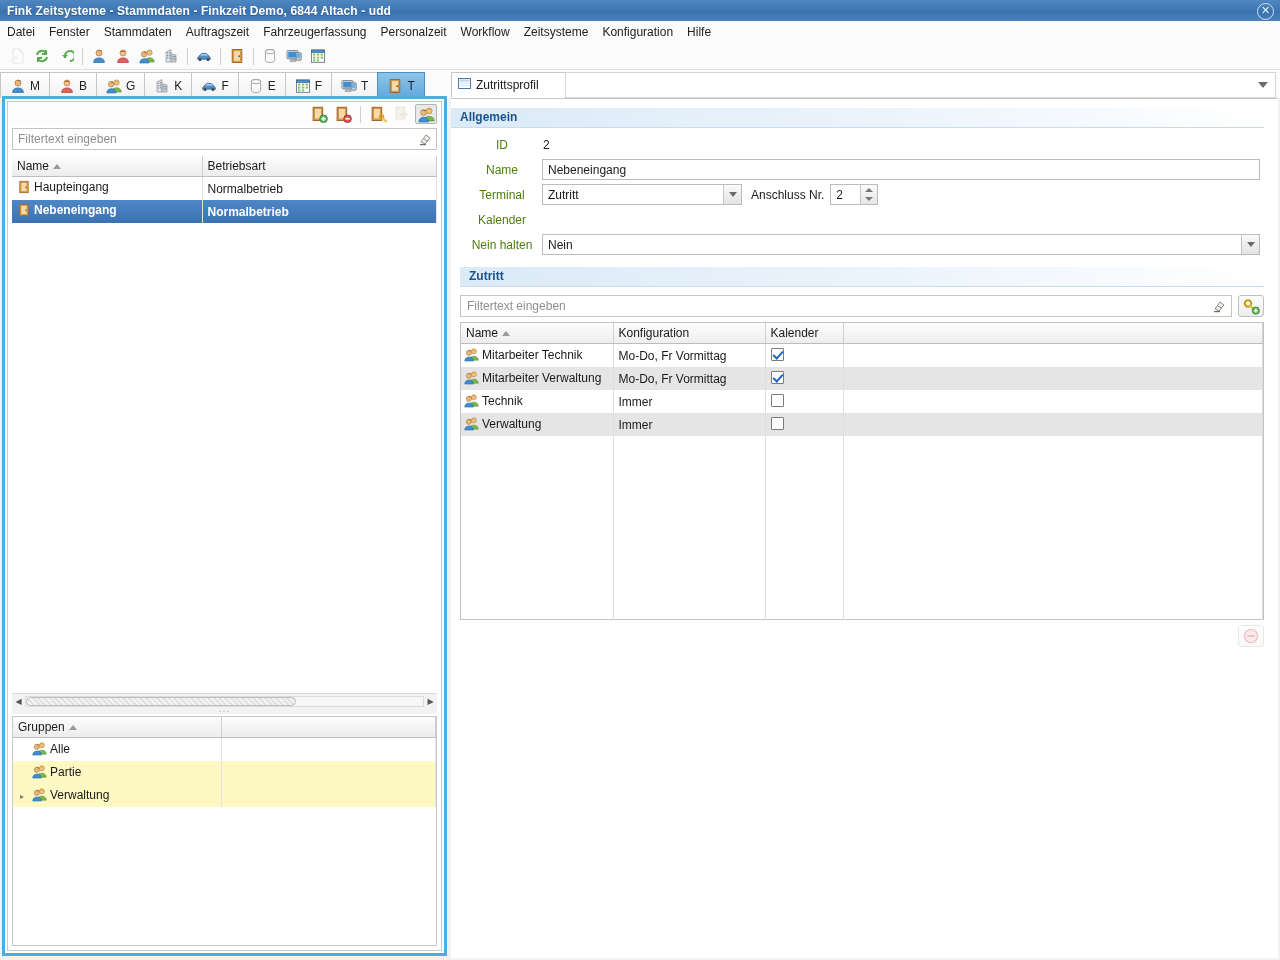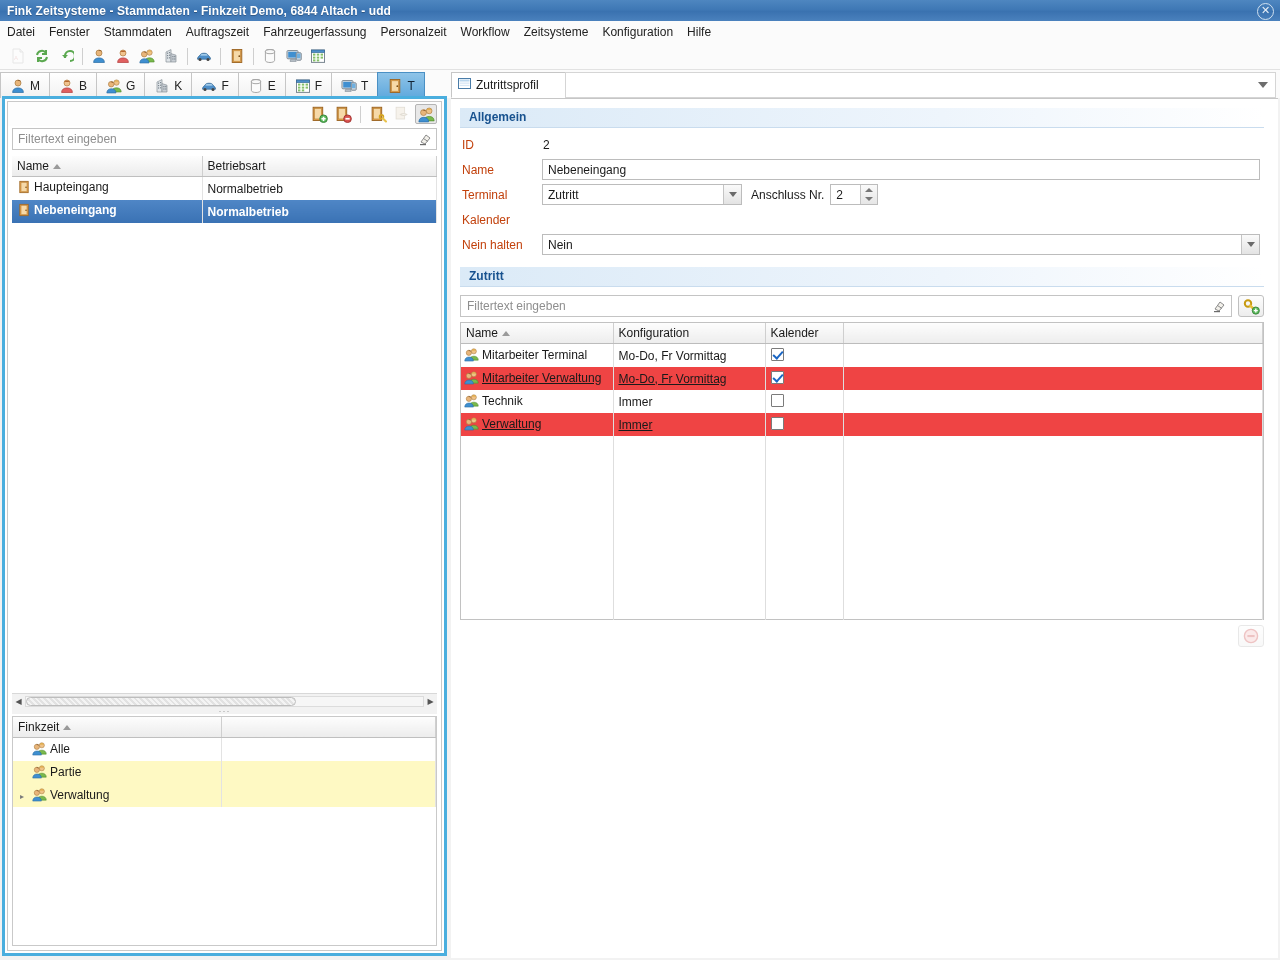--- a/index.html
+++ b/index.html
@@ -151,21 +151,21 @@
   .propbody{position:absolute;left:0;top:28px;right:0;bottom:0;background:#fff;border-top:1px solid #c6c6c6;}
 
   .sectionhead{
     height:19px;line-height:19px;
     background:linear-gradient(to right,#dbeaf7,#eef5fc 60%,#ffffff);
     color:#18528f;font-weight:bold;font-size:12px;padding-left:9px;
     border-bottom:1px solid #c9dcee;
   }
 
   .formrow{display:flex;align-items:center;height:25px;}
-  .formlabel{width:80px;padding-left:11px;font-size:12px;color:#c2410c;}
+  .formlabel{width:80px;padding-left:11px;font-size:12px;color:#4d7c0f;text-align:center;}
   .fld{
     height:21px;box-sizing:border-box;border:1px solid #bcbcbc;background:#fff;
     display:flex;align-items:center;font-size:12px;padding:0 5px;color:#1a1a1a;
   }
   .combo{display:flex;align-items:center;height:21px;box-sizing:border-box;border:1px solid #bcbcbc;background:#fff;}
   .combo .ctext{flex:1;padding:0 5px;font-size:12px;overflow:hidden;white-space:nowrap;}
   .combo .cbtn{
     width:17px;height:19px;display:flex;align-items:center;justify-content:center;
     background:linear-gradient(to bottom,#fafafa,#e3e3e3);border-left:1px solid #c4c4c4;cursor:pointer;
   }
@@ -191,21 +191,21 @@
   .iconbtn.disabled{opacity:.35;cursor:default;}
 
   .acctable{border:1px solid #c2c2c2;background:#fff;box-sizing:border-box;}
   .acctable table{border-collapse:collapse;width:100%;table-layout:fixed;font-size:12px;}
   .acctable th{
     height:20px;padding:0 5px;text-align:left;font-weight:normal;
     background:linear-gradient(to bottom,#fdfdfd,#ededed);
     border-right:1px solid #cfcfcf;border-bottom:1px solid #bcbcbc;white-space:nowrap;
   }
   .acctable td{height:23px;padding:0 5px;border-right:1px solid #dedede;white-space:nowrap;overflow:hidden;}
-  .acctable tr.alt td{background:#ef4444;text-decoration:underline;}
+  .acctable tr.alt td{background:#e5e5e5;}
   .cbx{width:13px;height:13px;border:1px solid #7b7b7b;background:#fff;display:inline-block;position:relative;box-sizing:border-box;border-radius:1px;cursor:pointer;}
   .cbx.on::after{
     content:"";position:absolute;left:3px;top:0px;width:4px;height:8px;
     border:solid #1a66c4;border-width:0 2px 2px 0;transform:rotate(42deg);
   }
   .cellicon{display:inline-block;vertical-align:-3px;margin-right:3px;}
 </style>
 </head>
 <body>
 
@@ -569,21 +569,21 @@
       </div>
 
       <div class="groupspanel">
         <table class="grid">
           <colgroup>
               <col style="width:208px">
               <col>
             </colgroup>
           <thead>
               <tr id="groups-head">
-                <th><span>Finkzeit</span><span class="sort-asc"></span></th>
+                <th><span>Gruppen</span><span class="sort-asc"></span></th>
                 <th><span></span></th>
               </tr>
             </thead>
           <tbody id="groups-body">
               <tr class="">
                 <td style="padding-left: 4px;"><span class="expander"></span><span class="cellicon" style="margin-left: 5px;"><svg width="15" height="15" viewBox="0 0 16 16">
                       <circle cx="10.5" cy="4.6" r="2.7" fill="#efc286" stroke="#a8793c" stroke-width=".6"></circle>
                       <path d="M8.2 3.6q2.3-2.4 4.6 0" fill="#e0a93c"></path>
                       <path d="M5.8 14c0-2.9 2.1-4.2 4.7-4.2s4.7 1.3 4.7 4.2z" fill="#79b94c" stroke="#4e8a2c" stroke-width=".6"></path>
                       <circle cx="5.2" cy="6.2" r="2.8" fill="#e8b57a" stroke="#a8793c" stroke-width=".6"></circle>
@@ -633,21 +633,21 @@
         </svg>
       </span>
       <span>Zutrittsprofil</span>
     </div>
     <div class="tabfill">
       <span class="chev-down"></span>
     </div>
 
     <div class="propbody">
 
-      <div class="sectionhead" style="margin-top:9px;margin-left:9px;margin-right:14px;">Allgemein</div>
+      <div class="sectionhead" style="margin-top:9px;margin-right:14px;">Allgemein</div>
 
       <div style="padding-top:4px;">
         <div class="formrow">
           <div class="formlabel">ID</div>
           <div class="idval">2</div>
         </div>
 
         <div class="formrow">
           <div class="formlabel">Name</div>
           <div class="fld" style="width:718px;">Nebeneingang</div>
@@ -734,21 +734,21 @@
               </thead>
             <tbody id="acc-body">
                 <tr class="">
                   <td style="padding-left: 3px;"><span class="cellicon"><svg width="15" height="15" viewBox="0 0 16 16">
                         <circle cx="10.5" cy="4.6" r="2.7" fill="#efc286" stroke="#a8793c" stroke-width=".6"></circle>
                         <path d="M8.2 3.6q2.3-2.4 4.6 0" fill="#e0a93c"></path>
                         <path d="M5.8 14c0-2.9 2.1-4.2 4.7-4.2s4.7 1.3 4.7 4.2z" fill="#79b94c" stroke="#4e8a2c" stroke-width=".6"></path>
                         <circle cx="5.2" cy="6.2" r="2.8" fill="#e8b57a" stroke="#a8793c" stroke-width=".6"></circle>
                         <path d="M4.2 4q2.3-1.5 3.3.9" fill="#8b5a2b"></path>
                         <path d="M0.8 15c0-3 2.1-4.3 4.6-4.3s4.6 1.3 4.6 4.3z" fill="#3f8fd0" stroke="#2a6ca3" stroke-width=".6"></path>
-                      </svg></span><span>Mitarbeiter Terminal</span></td>
+                      </svg></span><span>Mitarbeiter Technik</span></td>
                   <td>Mo-Do, Fr Vormittag</td>
                   <td><span class="cbx on"></span></td>
                   <td></td>
                 </tr>
                 <tr class="alt">
                   <td style="padding-left: 3px;"><span class="cellicon"><svg width="15" height="15" viewBox="0 0 16 16">
                         <circle cx="10.5" cy="4.6" r="2.7" fill="#efc286" stroke="#a8793c" stroke-width=".6"></circle>
                         <path d="M8.2 3.6q2.3-2.4 4.6 0" fill="#e0a93c"></path>
                         <path d="M5.8 14c0-2.9 2.1-4.2 4.7-4.2s4.7 1.3 4.7 4.2z" fill="#79b94c" stroke="#4e8a2c" stroke-width=".6"></path>
                         <circle cx="5.2" cy="6.2" r="2.8" fill="#e8b57a" stroke="#a8793c" stroke-width=".6"></circle>

